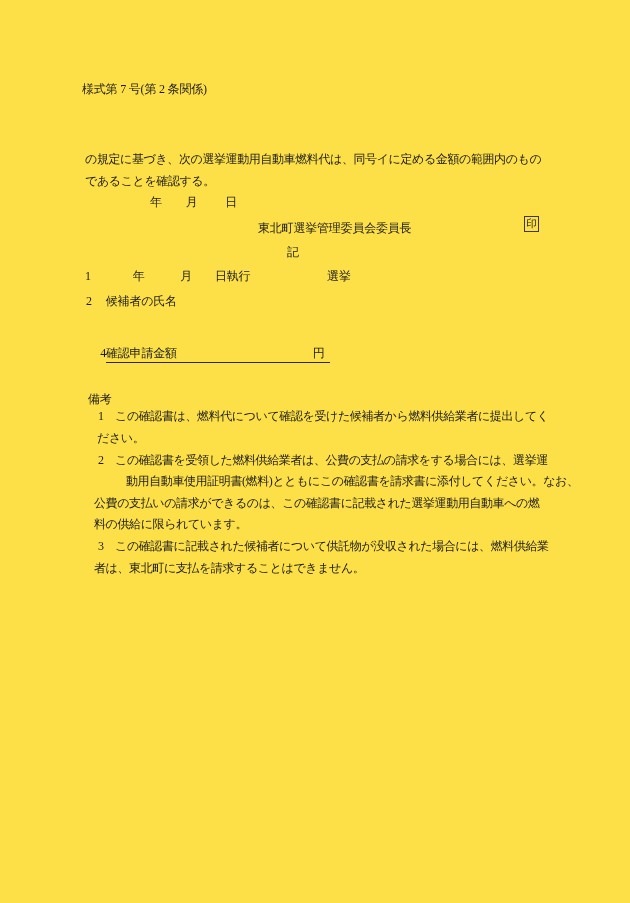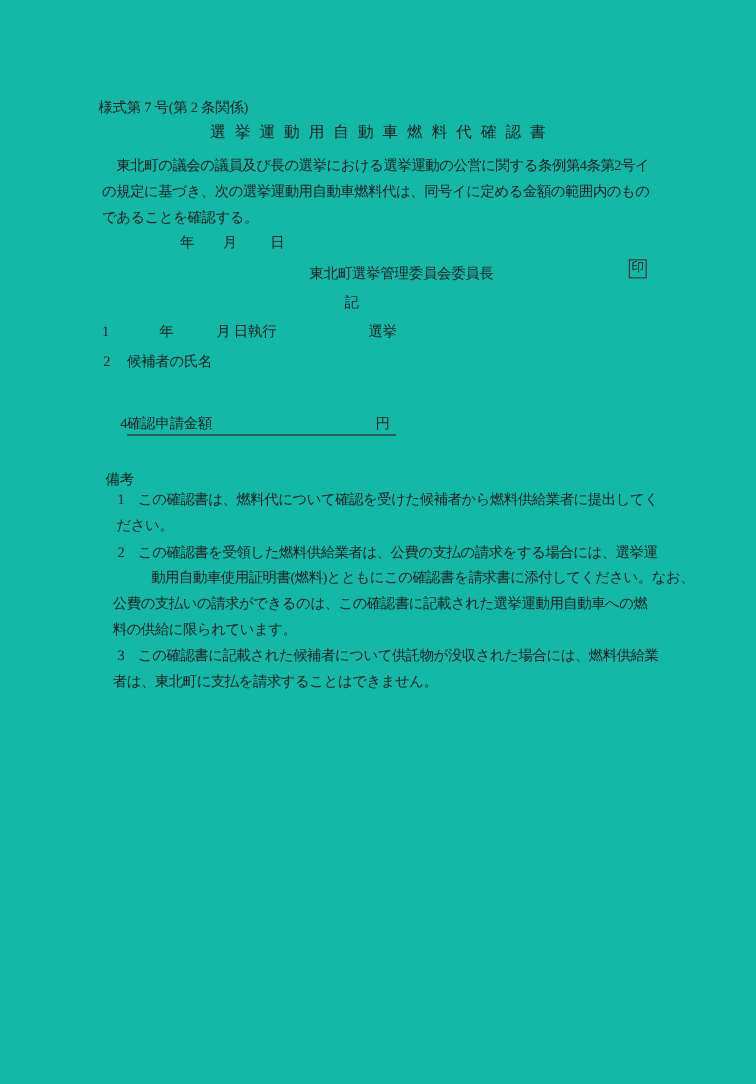--- a/index.html
+++ b/index.html
@@ -7,21 +7,21 @@
   body {
     width: 630px; height: 903px;
     font-family: "Liberation Serif", "DejaVu Serif", serif;
     color: #1c1c1c;
     position: relative;
     overflow: hidden;
   }
   .page {
     position: absolute; left: 0; top: 0;
     width: 630px; height: 903px;
-    background: #14b8a6;
+    background: #fde047;
   }
   .line {
     position: absolute;
     font-size: 12px;
     line-height: 14px;
     letter-spacing: -0.2px;
     white-space: nowrap;
     color: #1c1c1c;
   }
   .body-text { letter-spacing: -0.4px; }
@@ -51,42 +51,40 @@
   .amount-gap { display: inline-block; width: 136px; }
   .ki-label { left: 85px; top: 245px; width: 416px; text-align: center; }
 </style>
 </head>
 <body>
 
 <div class="page">
 
   <div class="line" style="left:82px; top:82px;">様式第 7 号(第 2 条関係)</div>
 
-  <div class="line doc-title">選挙運動用自動車燃料代確認書</div>
 
-  <div class="line body-text para-l1" style="left:85px; top:131px;">東北町の議会の議員及び長の選挙における選挙運動の公営に関する条例第4条第2号イ</div>
   <div class="line body-text" style="left:85px; top:152px;">の規定に基づき、次の選挙運動用自動車燃料代は、同号イに定める金額の範囲内のもの</div>
   <div class="line body-text" style="left:85px; top:174px;">であることを確認する。</div>
 
   <div class="line" style="left:85px; top:195px;">
     <span class="sp" style="margin-left:65px;">年</span>
     <span class="sp" style="margin-left:21px;">月</span>
     <span class="sp" style="margin-left:25px;">日</span>
   </div>
 
   <div class="line" style="left:258px; top:221px;">東北町選挙管理委員会委員長</div>
   <div class="seal-box">印</div>
 
   <div class="line ki-label">記</div>
 
   <div class="line" style="left:85px; top:269px;">
     <span>1</span>
     <span class="sp" style="margin-left:39px;">年</span>
     <span class="sp" style="margin-left:33px;">月</span>
-    <span class="sp" style="">日執行</span>
+    <span class="sp" style="margin-left:20px;">日執行</span>
     <span class="sp" style="margin-left:74px;">選挙</span>
   </div>
 
   <div class="line" style="left:86px; top:294px;">
     <span class="num num-w17">2</span>
     <span>候補者の氏名</span>
   </div>
 
 
   <div class="line" style="left:86px; top:346px;text-align:right;">

